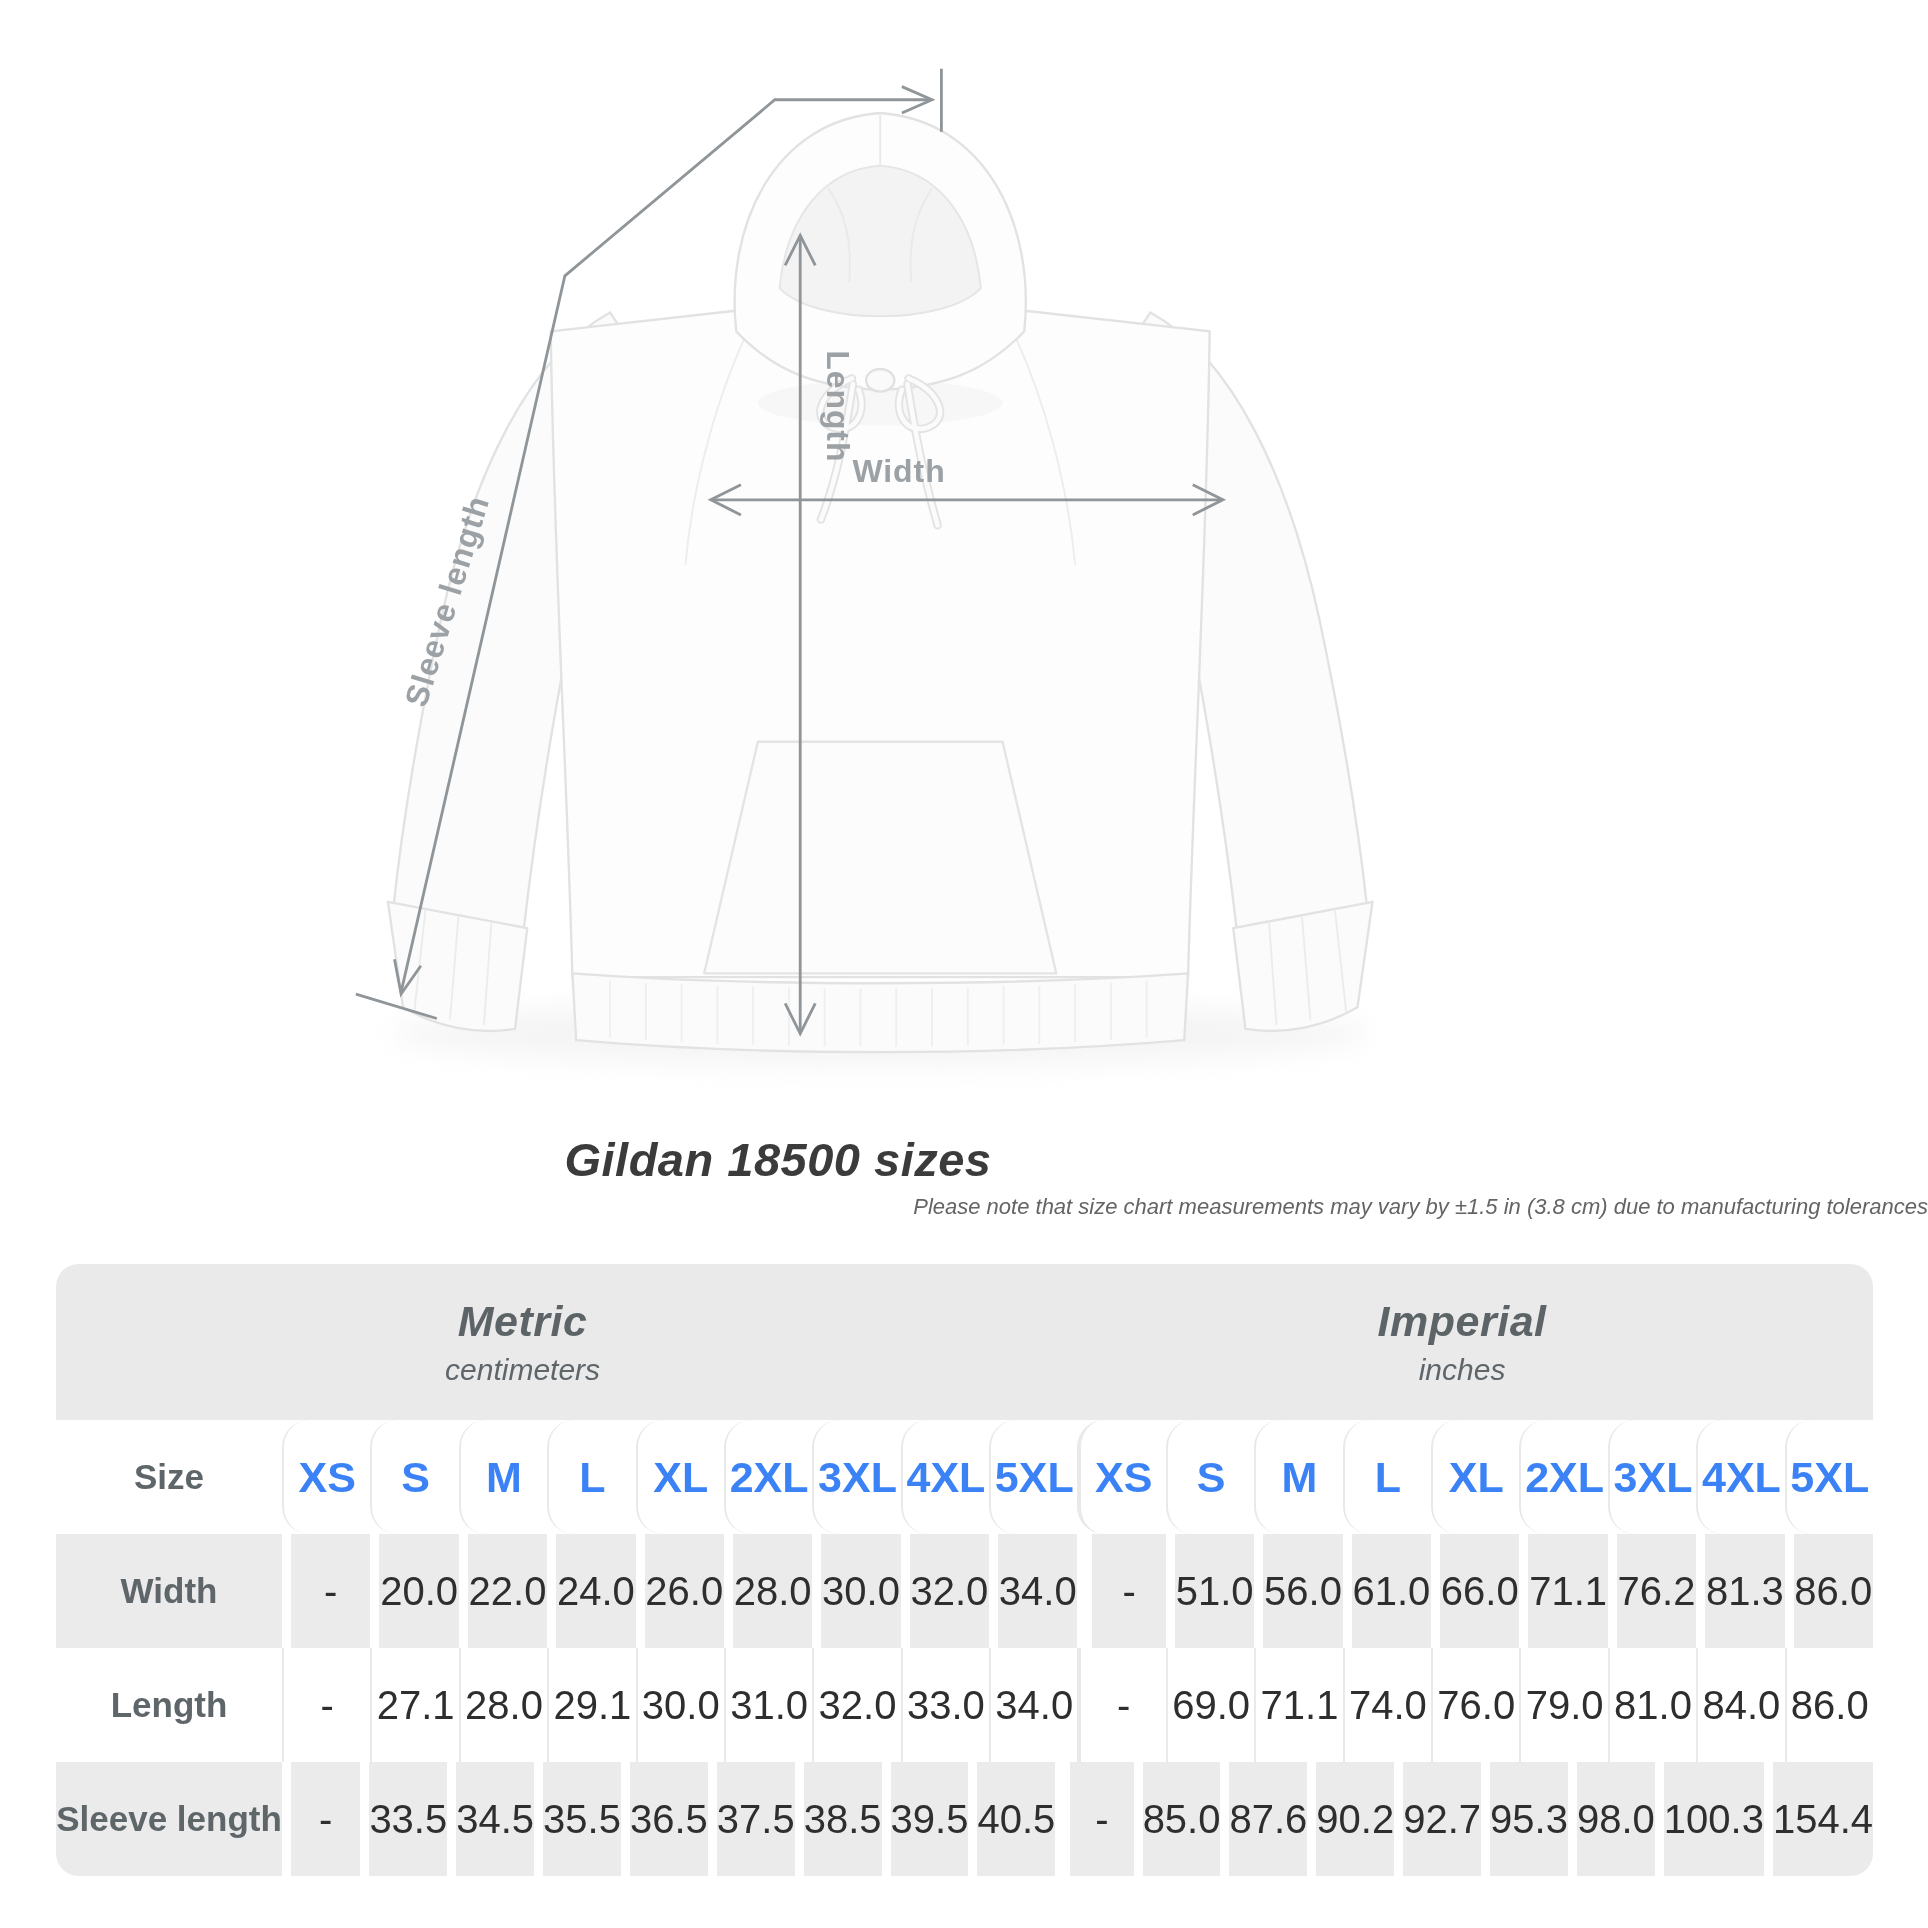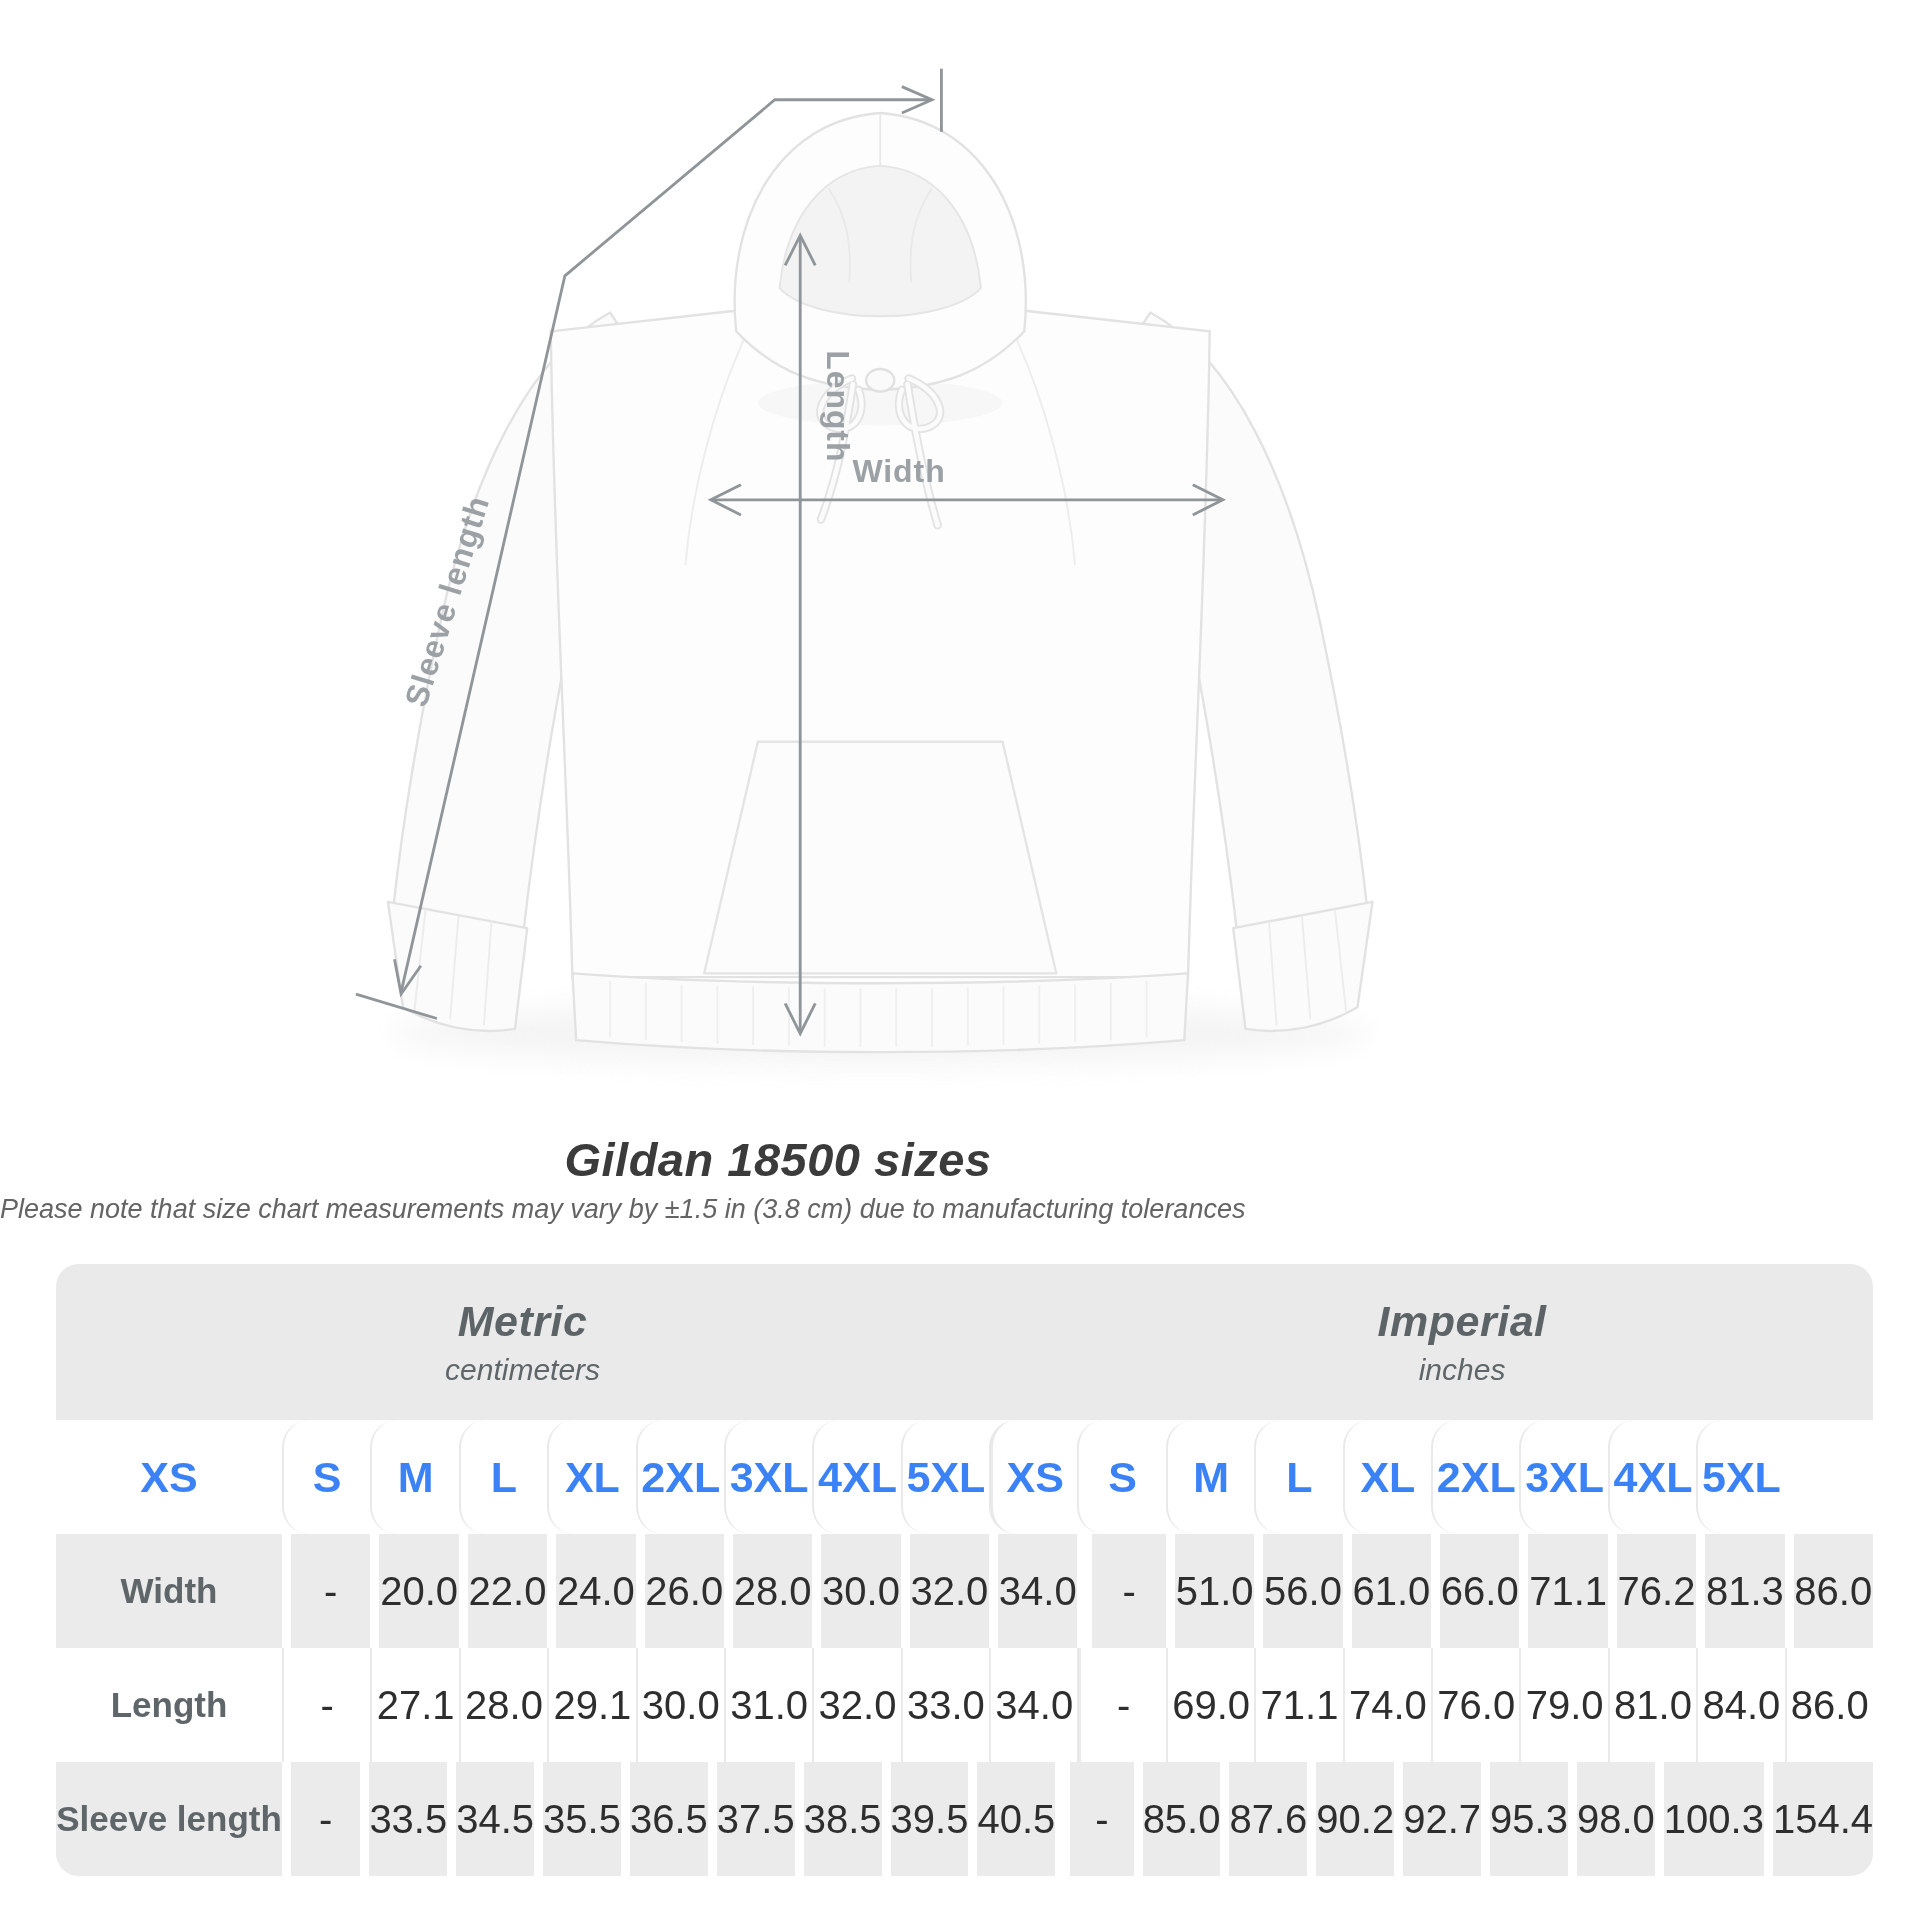--- a/index.html
+++ b/index.html
@@ -5,22 +5,22 @@
   html,body{margin:0;padding:0;background:#fff;}
   #stage{position:relative;width:1928px;height:1928px;background:#ffffff;overflow:hidden;
          font-family:"Liberation Sans",sans-serif;}
 
   
   .diagram{position:absolute;left:0;top:0;width:1928px;height:1139px;}
 
   
   .title{position:absolute;left:0;top:1132px;width:1556px;text-align:center;
          font-size:47px;font-weight:bold;color:#3b3b3b;letter-spacing:0.5px;font-style:italic;}
-  .subtitle{position:absolute;left:0;top:1194px;width:1928px;text-align:left;
-            font-style:italic;font-size:27px;color:#646464;}
+  .subtitle{position:absolute;left:0;top:1194px;width:1928px;text-align:right;
+            font-style:italic;font-size:22px;color:#646464;}
 
   
   .size-table{position:absolute;left:56px;top:1264px;width:1817px;border-radius:22.6px;
               overflow:hidden;background:#fff;}
   .band{display:grid;grid-template-columns:226px repeat(18,1fr);background:#eaeaea;height:156px;}
   .sec{display:flex;flex-direction:column;align-items:center;justify-content:center;row-gap:6.6px;}
   .sec.imp{grid-column:span 10;padding-left:62px;}
   .sec.met{grid-column:span 9;}
   .sec .t{font-style:italic;font-weight:bold;font-size:43px;color:#5d6467;letter-spacing:0.5px;}
   .sec .u{font-style:italic;font-size:30px;color:#5f666a;}
@@ -164,20 +164,21 @@
         <div class="t">Metric</div>
         <div class="u">centimeters</div>
       </div>
       <div class="sec imp">
         <div class="t">Imperial</div>
         <div class="u">inches</div>
       </div>
     </div>
 
     <div class="r w">
+      <div class="c lab">Size</div>
       <div class="c hc">XS</div>
       <div class="c hc">S</div>
       <div class="c hc">M</div>
       <div class="c hc">L</div>
       <div class="c hc">XL</div>
       <div class="c hc">2XL</div>
       <div class="c hc">3XL</div>
       <div class="c hc">4XL</div>
       <div class="c hc">5XL</div>
       <div class="c hc ms">XS</div>

